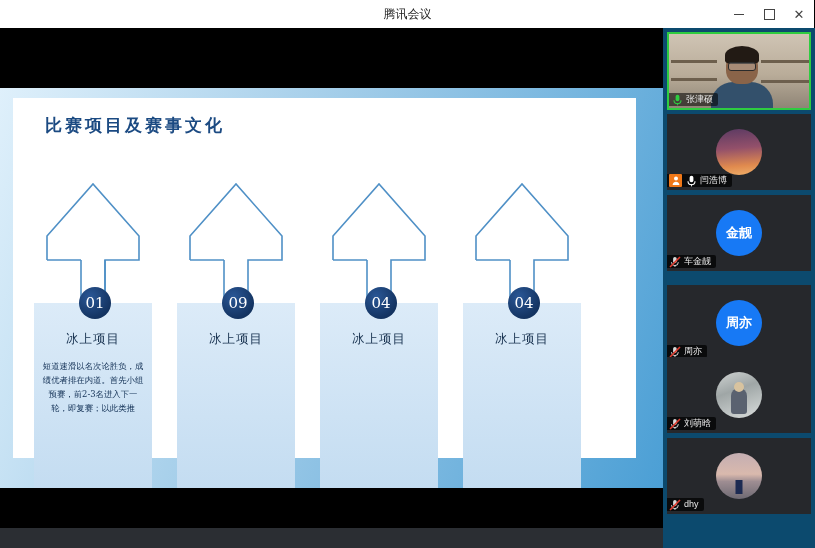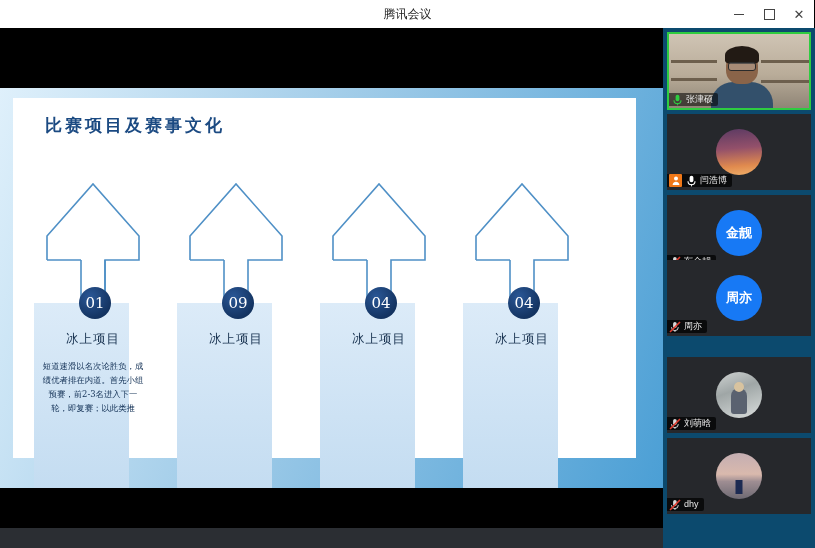--- a/index.html
+++ b/index.html
@@ -48,21 +48,21 @@
     font-family:"DejaVu Serif","Liberation Serif",serif;
     font-size:17px;font-weight:700;color:#1b4a82;letter-spacing:3px;
   }
 
   
   .arrows{position:absolute;left:0;top:0;width:663px;height:400px;pointer-events:none;}
 
   
   .cards{position:absolute;left:0;top:0;width:663px;height:400px;}
   .card{
-    position:absolute;top:215px;width:95px;height:190px;
+    position:absolute;top:215px;width:118px;height:190px;
     background:linear-gradient(180deg,#dcebf8 0%,#cde2f4 60%,#c3dcf1 100%);
   }
   .card.c1{left:34px;}
   .card.c2{left:177px;}
   .card.c3{left:320px;}
   .card.c4{left:463px;}
 
   .num{
     position:absolute;top:199px;width:32px;height:32px;border-radius:50%;
     background:radial-gradient(circle at 35% 30%,#2a5796 0%,#143462 70%,#0f2a52 100%);
@@ -91,21 +91,21 @@
     position:absolute;left:663px;top:28px;width:152px;height:520px;
     background:#0c4a6e;
   }
   .tile{
     position:absolute;left:4px;width:144px;height:76px;
     background:#26282c;overflow:hidden;
   }
   .tile.t1{top:4px;height:74px;border:2px solid #2ecc40;left:4px;width:140px;background:#3b3a38;}
   .tile.t2{top:86px;}
   .tile.t3{top:167px;}
-  .tile.t4{top:232px;text-align:center;}
+  .tile.t4{top:257px;text-align:center;}
   .tile.t5{top:329px;}
   .tile.t6{top:410px;}
 
   
   .vid{
     position:absolute;left:0;top:0;width:100%;height:100%;
     background:
       linear-gradient(180deg,#cfc4b4 0%,#b9ac99 55%,#8f8576 100%);
   }
   .shelf{position:absolute;background:#6d5f4d;}

